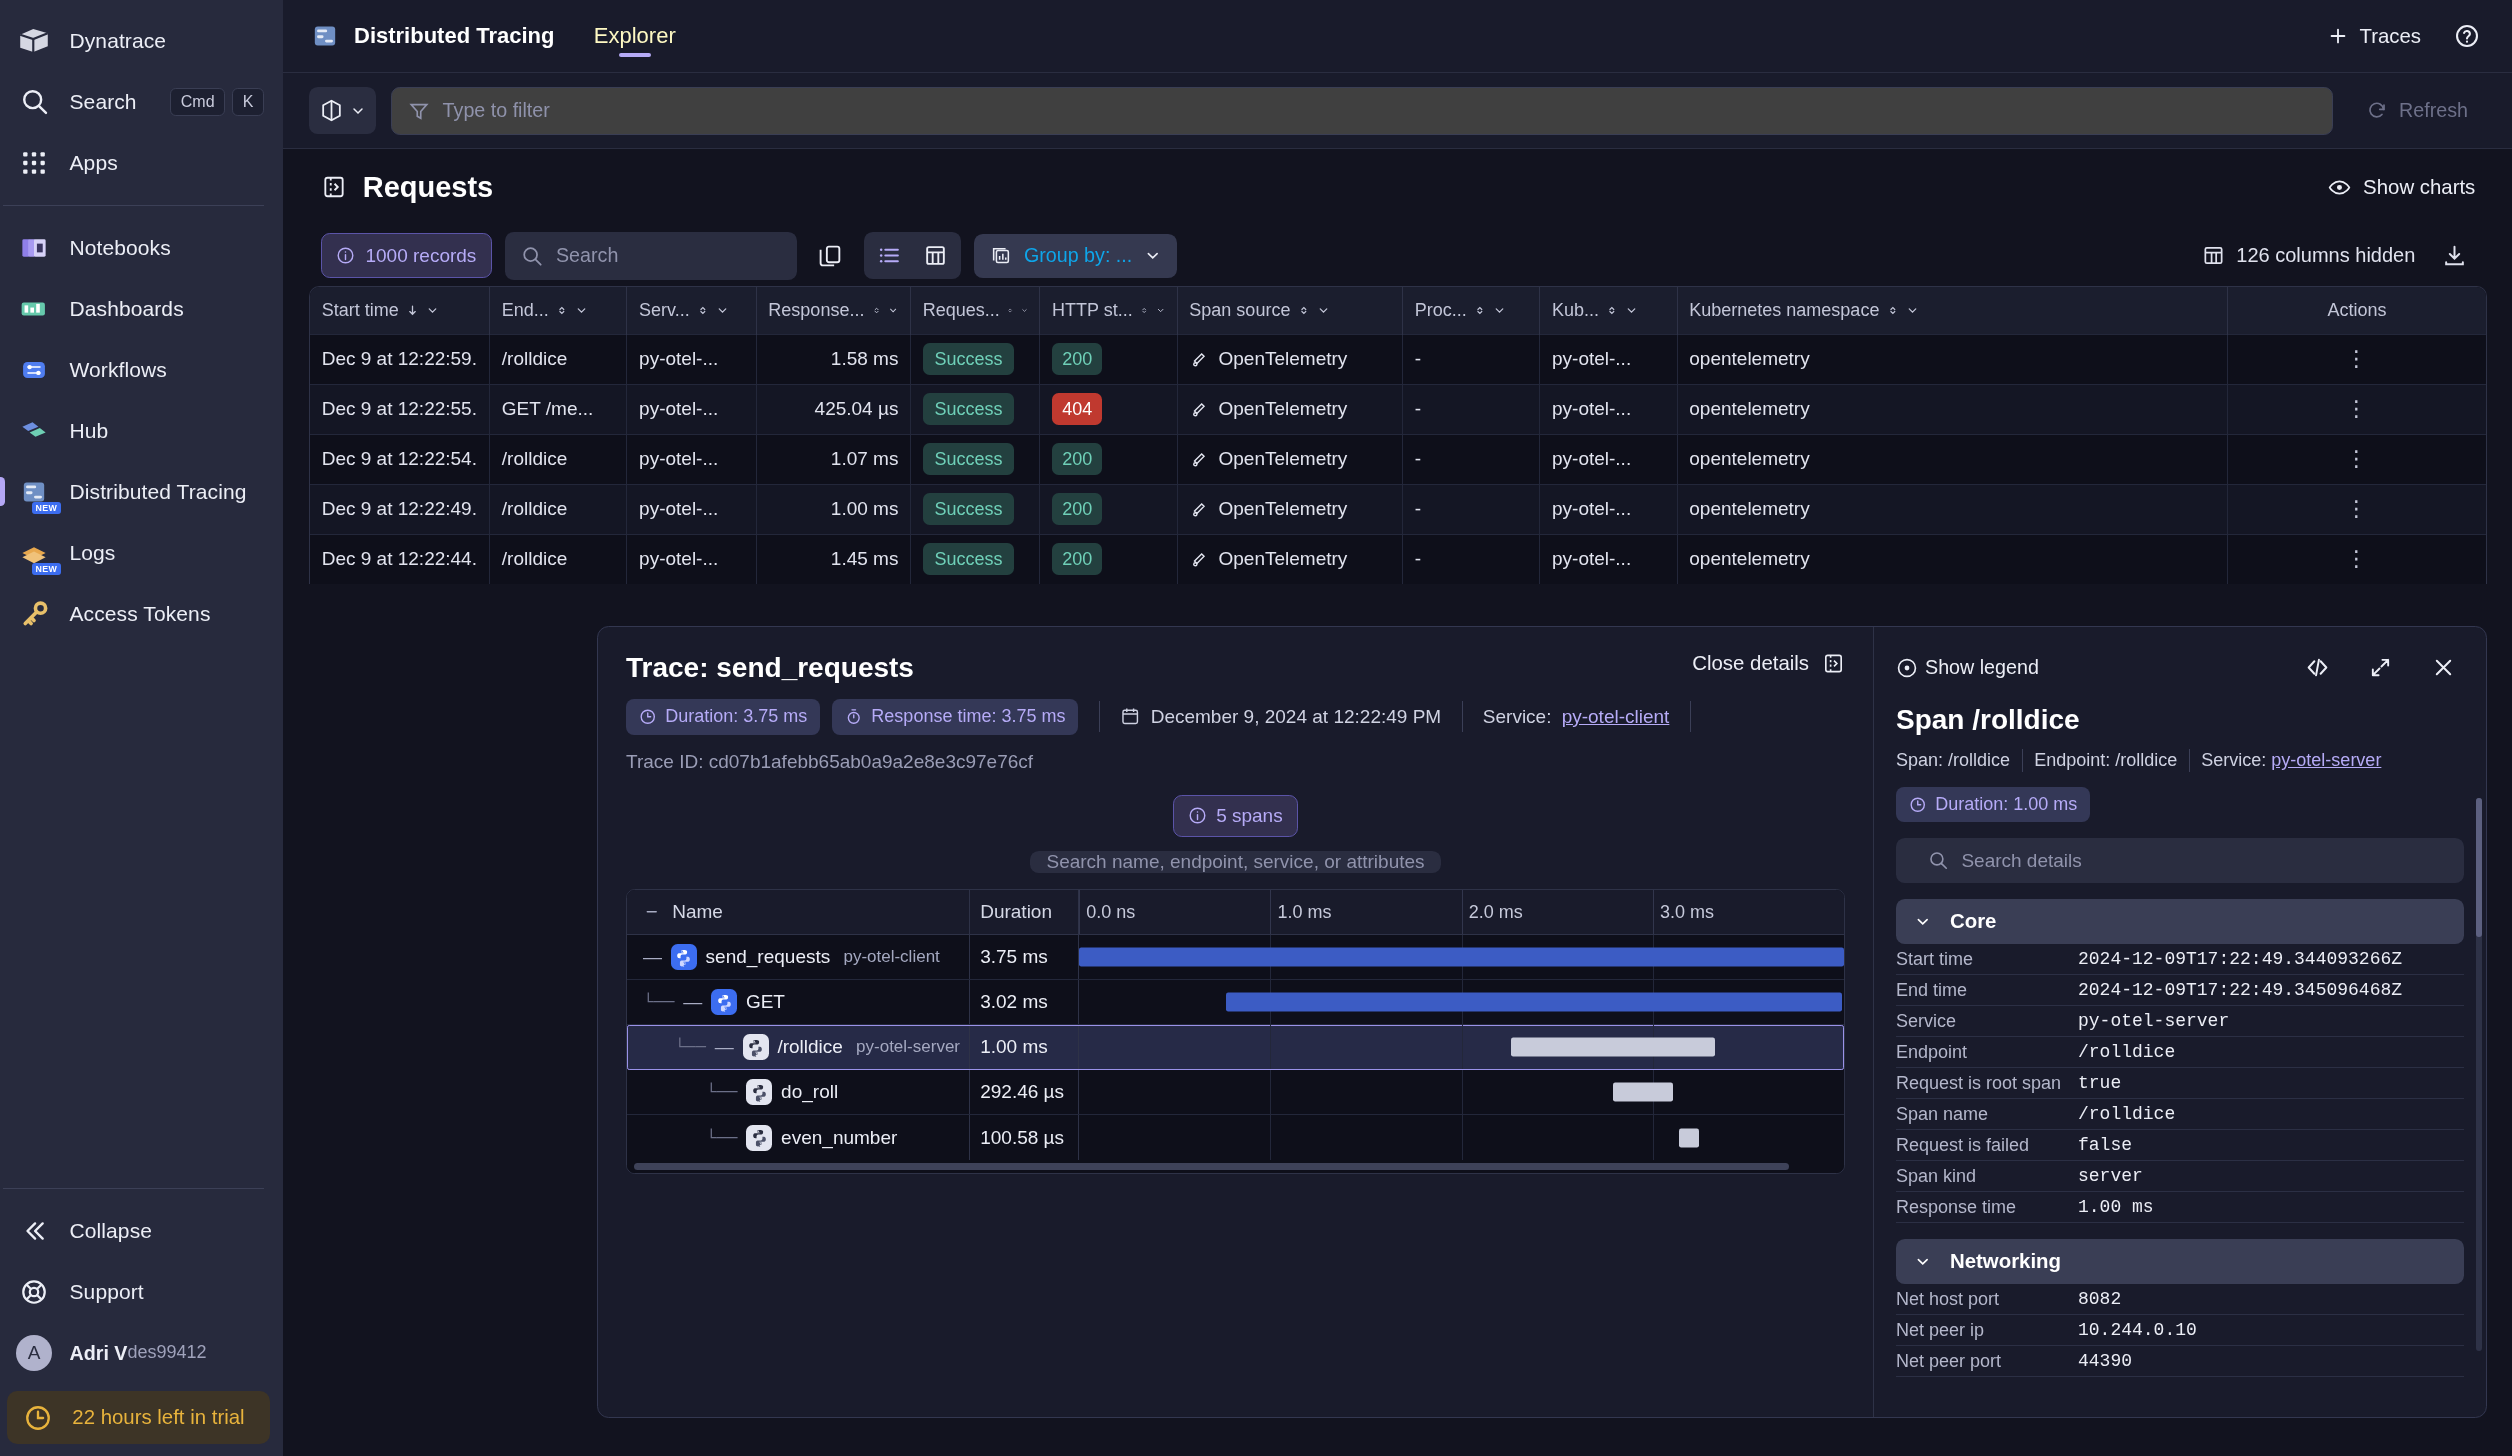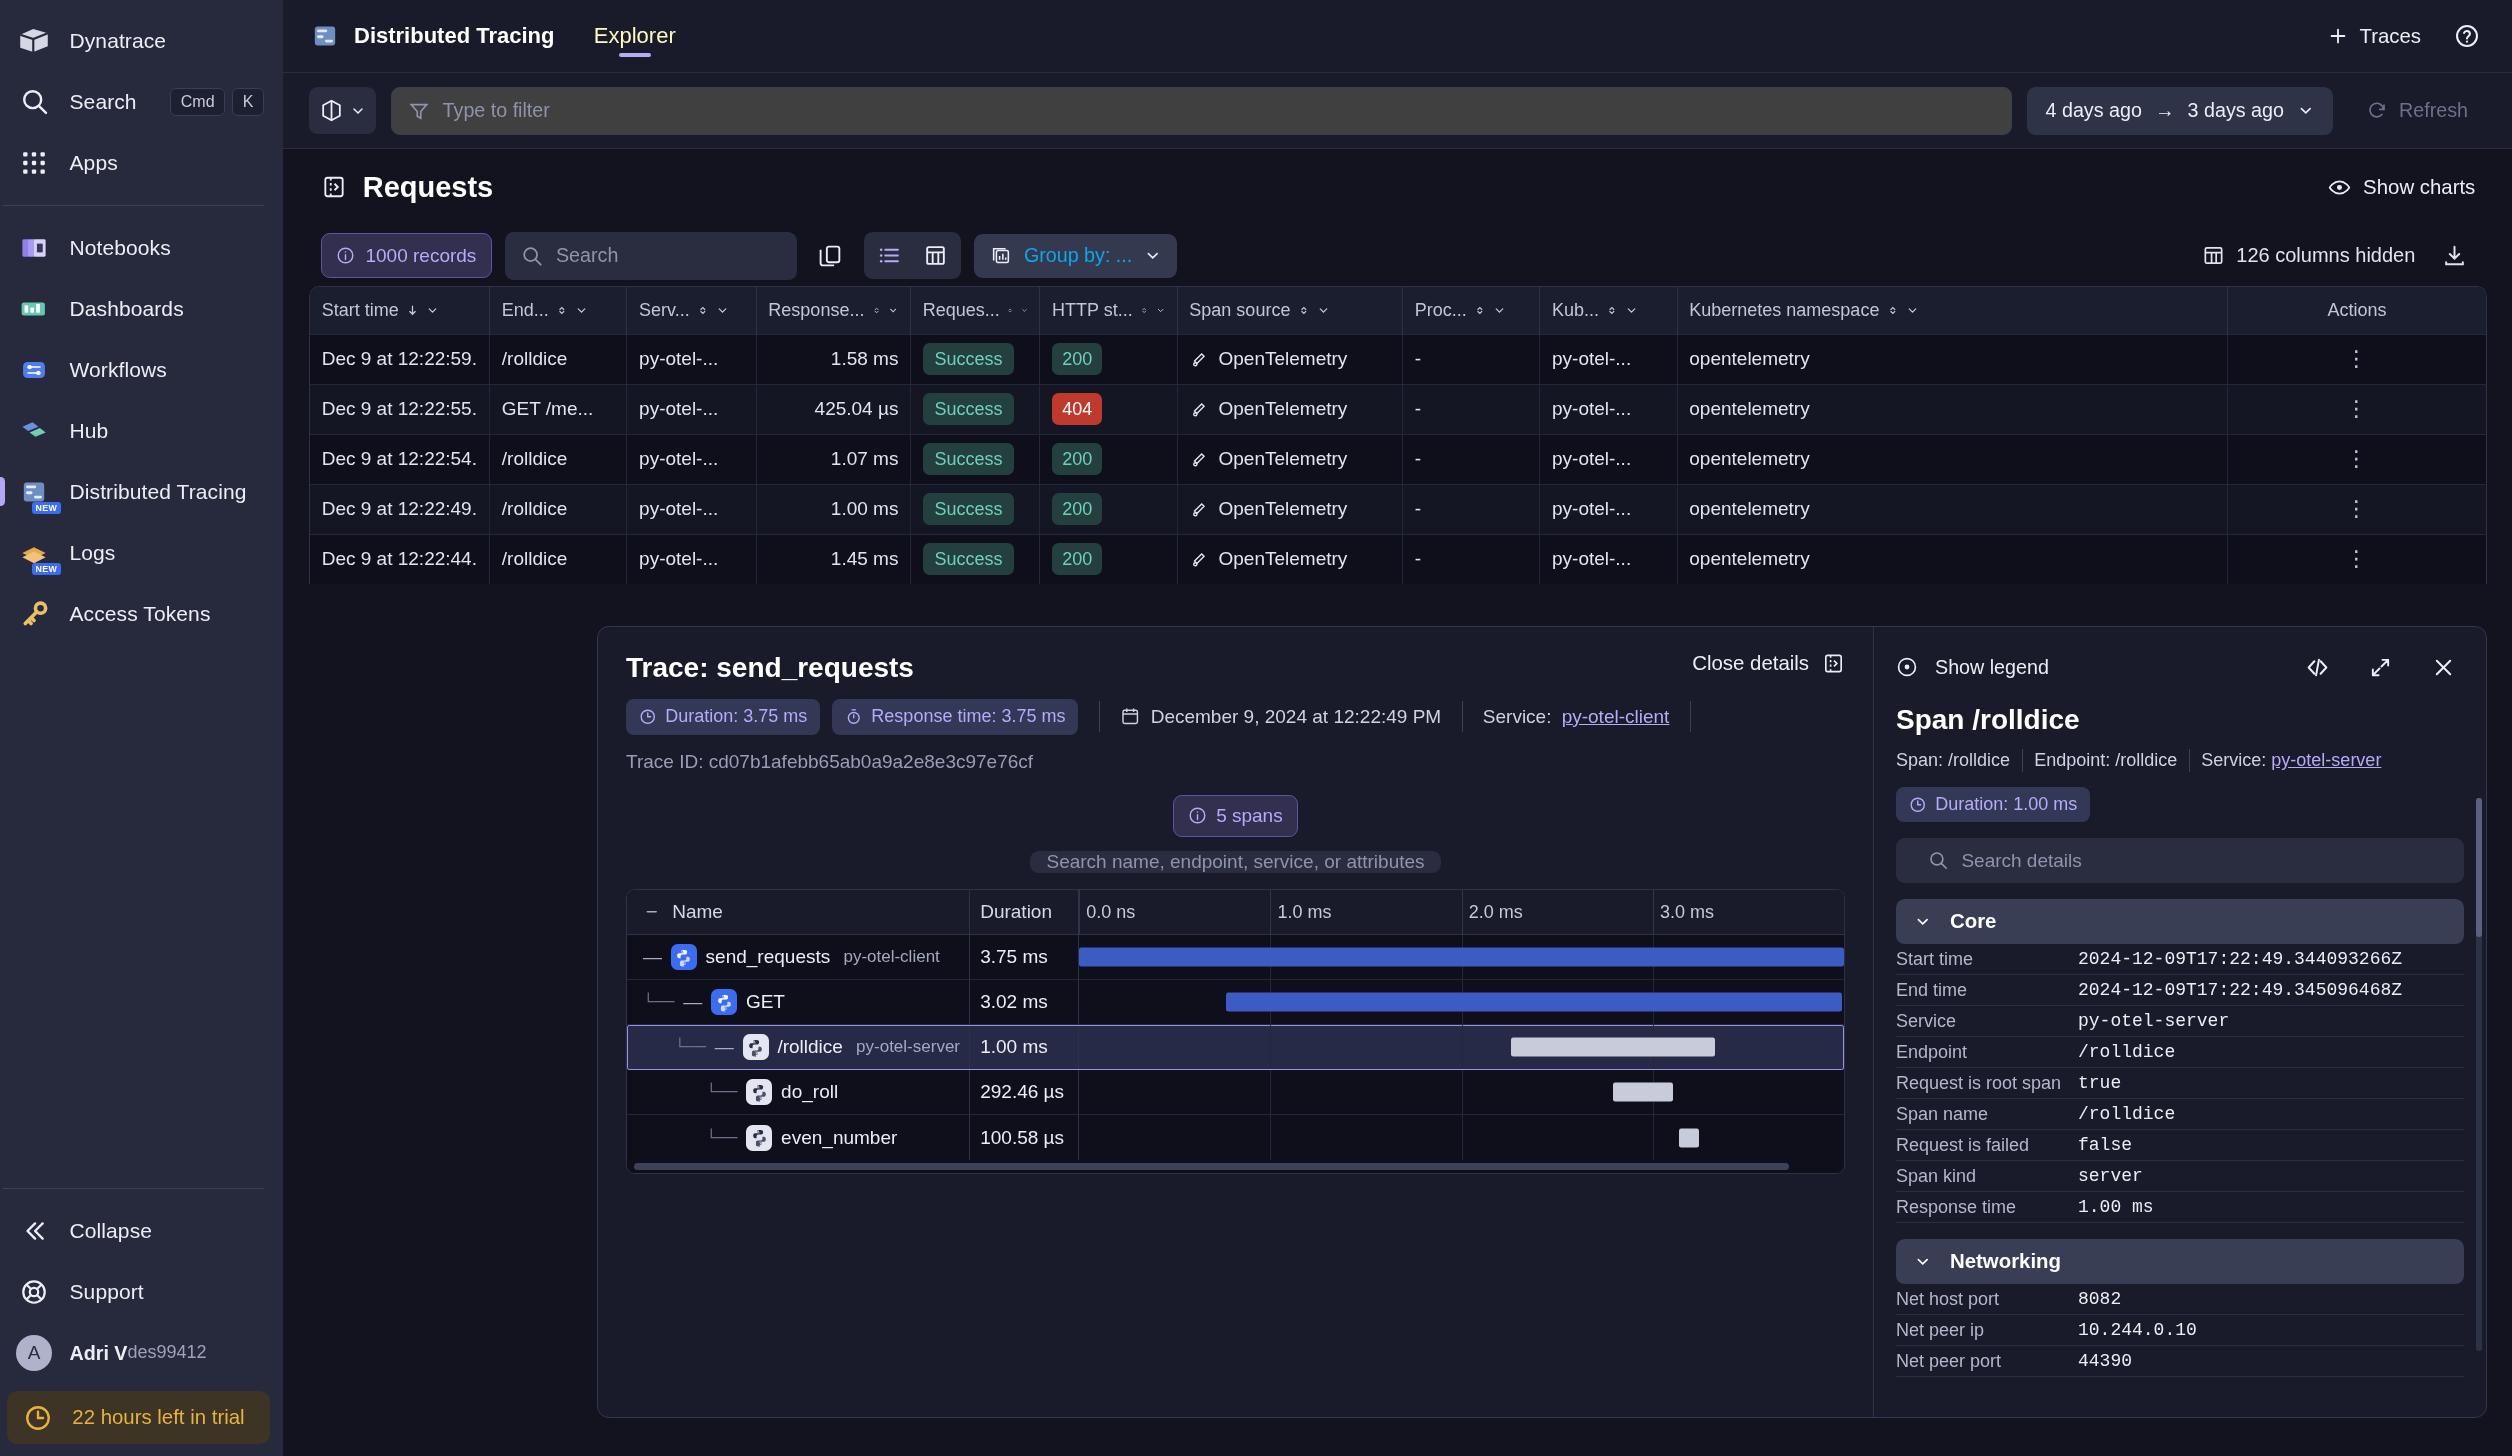--- a/index.html
+++ b/index.html
@@ -236,21 +236,21 @@
   .bar { position: absolute; top: 50%; transform: translateY(-50%); height: 19px;
          border-radius: 2.2px; }
   .bar.blue { background: #3c5cc4; }
   .bar.grey { background: #c8cbda; }
   .hscroll { height: 13px; background: #0e0f1a; display: flex; align-items: center;
              padding: 0 7.3px; }
   .hscroll .thumb { height: 7.3px; border-radius: 3.6px; background: #3e4259; width: 96%; }
 
   
   .dr-top { display: flex; align-items: center; padding: 20.4px 22px 7.3px 22px; gap: 16px; }
-  .showlegend { display: flex; align-items: flex-start; gap: 17px; font-size: 19.7px; color: #eceef6;
+  .showlegend { display: flex; align-items: flex-end; gap: 7px; font-size: 19.7px; color: #eceef6;
                 cursor: pointer; }
   .dr-actions { margin-left: auto; display: flex; align-items: center; gap: 22px; }
   .dr-body { padding: 0 22px 13px 22px; overflow: hidden; flex: 1; position: relative; }
   .span-title { font-size: 28px; font-weight: bold; color: #fff; margin-top: 8.8px; }
   .span-meta { display: flex; align-items: center; margin-top: 13px; font-size: 18px;
                color: #cfd2e2; }
   .span-meta .sep { width: 0.7px; height: 23px; background: #3b3f57; margin: 0 11.7px; }
   .dur-chip { margin-top: 14.6px; display: inline-flex; align-items: center; gap: 8.8px;
               background: #343857; border-radius: 8px; height: 35px; padding: 0 13px;
               color: #b6abf7; font-size: 18px; }
@@ -490,28 +490,20 @@
         <svg width="16" height="16" viewBox="0 0 24 24" fill="none" stroke="#eceef6" stroke-width="2.2" stroke-linecap="round">
             <polyline points="6,9 12,15 18,9"></polyline>
           </svg>
       </div>
       <div class="filter-input">
         <svg width="22" height="22" viewBox="0 0 24 24" fill="none" stroke="#9093ac" stroke-width="1.8">
             <path d="M3.5 5h17l-6.6 7.6V20l-3.8-2.2v-5.2z"></path>
           </svg>
         <span class="ph">Type to filter</span>
       </div>
-      <div class="timerange">
-        <span>4 days ago</span>
-        <span>→</span>
-        <span>3 days ago</span>
-        <svg width="17.5" height="17.5" viewBox="0 0 24 24" fill="none" stroke="#eceef6" stroke-width="2.2" stroke-linecap="round">
-            <polyline points="6,9 12,15 18,9"></polyline>
-          </svg>
-      </div>
       <div class="refresh-btn">
         <svg width="20.4" height="20.4" viewBox="0 0 24 24" fill="none" stroke="#6d7089" stroke-width="2" stroke-linecap="round">
           <path d="M20 6v5h-5"></path>
             <path d="M19.4 11a8 8 0 10-1.8 6"></path>
         </svg>
         <span>Refresh</span>
       </div>
     </div>
 
     <div class="content">

